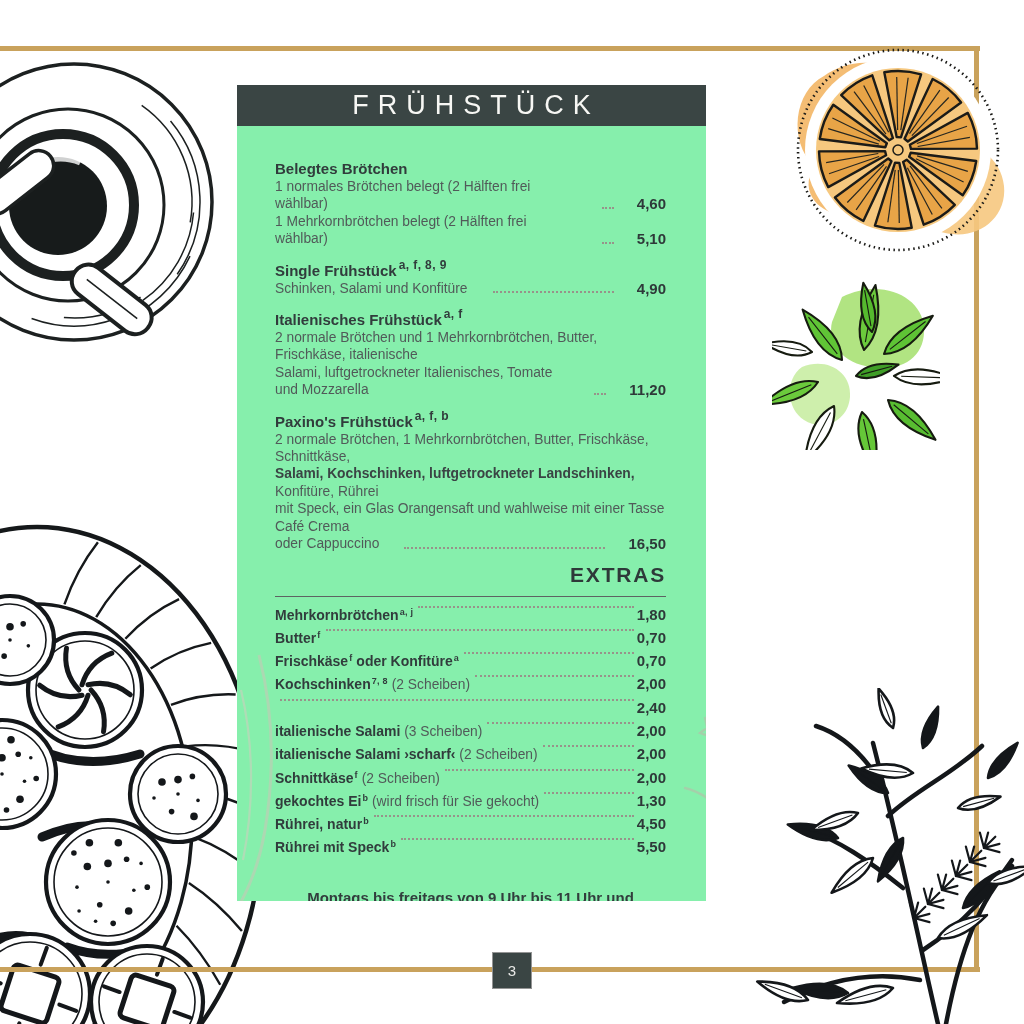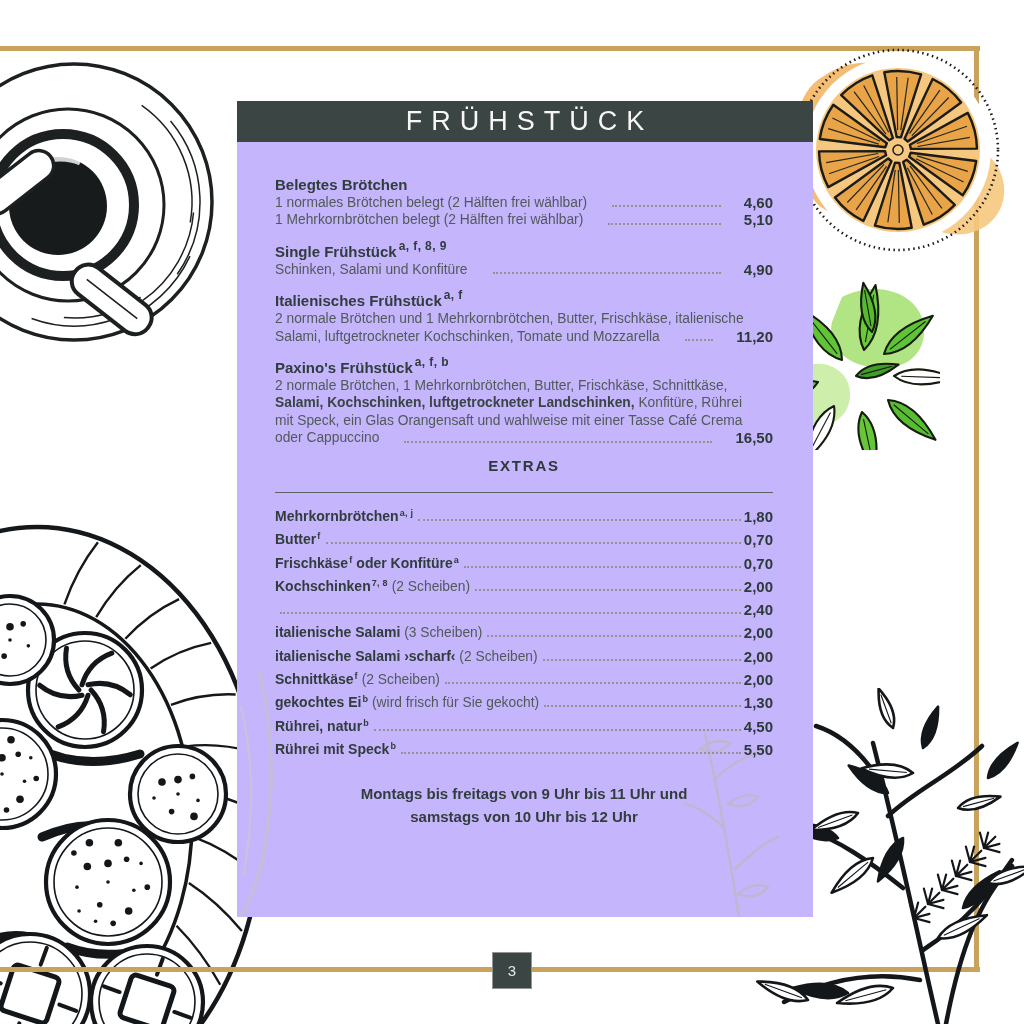--- a/index.html
+++ b/index.html
@@ -11,39 +11,39 @@
   .gold{position:absolute;background:#c9a25c;z-index:30;}
   .gold-top{left:0;top:46px;width:980px;height:5px;}
   .gold-right{left:974px;top:46px;width:5px;height:926px;}
   .gold-bottom{left:0;top:967px;width:980px;height:5px;}
 
   
   .illus-low{z-index:20;}   
   .illus-high{z-index:40;}  
 
   
-  .panel{position:absolute;left:237px;top:101px;width:576px;height:816px;background:#c4b5fd;
+  .panel{position:absolute;left:237px;top:85px;width:469px;height:816px;background:#86efac;
          z-index:50;overflow:hidden;}
   .header-bar{position:relative;height:41px;background:#3a4544;display:flex;align-items:center;justify-content:center;}
   .header-title{color:#f7f7f4;font-size:27px;font-weight:400;letter-spacing:9px;text-indent:9px;}
 
   .content{position:relative;padding:33px 40px 0 38px;color:#323d3d;}
 
   .menu-item{margin-bottom:9px;}
   .item-title{font-size:15px;font-weight:bold;color:#313c3c;line-height:19px;}
   .item-title sup{font-size:12px;font-weight:bold;letter-spacing:.4px;margin-left:2px;position:relative;top:-1px;}
   .item-row{font-size:13.8px;color:#515a59;line-height:17.4px;gap:20px;}
   .item-row.priced{display:flex;align-items:flex-end;}
   .row-bold{font-weight:bold;color:#3a4444;text-align:right;}
   .leader{flex:1;border-bottom:2px dotted #97938a;margin:0 3px 4px 5px;min-width:12px;}
   .price{font-size:15px;font-weight:bold;color:#2e3939;white-space:nowrap;}
 
-  .extras-heading{text-align:center;font-size:15px;font-weight:bold;letter-spacing:1.8px;color:#2e3939;margin:10px 0 18px 0;}
+  .extras-heading{text-align:right;font-size:21px;font-weight:bold;letter-spacing:1.8px;color:#2e3939;margin:10px 0 9px 0;}
   .extras-rule{border-top:1.5px solid #5d6362;margin-bottom:9px;}
-  .xrow{display:flex;align-items:flex-end;height:23.3px;}
+  .xrow{display:flex;align-items:flex-start;height:23.3px;}
   .xname{white-space:nowrap;}
   .xb{font-size:14px;font-weight:bold;color:#313c3c;}
   .xs{font-size:9px;font-weight:bold;position:relative;top:-5px;margin-left:1px;letter-spacing:.3px;}
   .xn{font-size:13.8px;color:#515a59;}
 
   .footer-note{text-align:center;font-size:15px;font-weight:bold;color:#323d3d;line-height:23px;margin-top:24px;}
 
   
   .ghost{position:absolute;opacity:.55;}
 
@@ -430,21 +430,21 @@
             <div class="item-row priced">
               <span class="row-text">Schinken, Salami und Konfitüre</span>
               <span class="leader"></span>
               <span class="price">4,90</span>
             </div>
           </div>
           <div class="menu-item">
             <div class="item-title">Italienisches Frühstück<sup>a, f</sup></div>
             <div class="item-row"><span class="row-text">2 normale Brötchen und 1 Mehrkornbrötchen, Butter, Frischkäse, italienische</span></div>
             <div class="item-row priced">
-              <span class="row-text">Salami, luftgetrockneter Kochschinken, Tomate und Mozzarella</span>
+              <span class="row-text">Salami, luftgetrockneter Italienisches, Tomate und Mozzarella</span>
               <span class="leader"></span>
               <span class="price">11,20</span>
             </div>
           </div>
           <div class="menu-item">
             <div class="item-title">Paxino's Frühstück<sup>a, f, b</sup></div>
             <div class="item-row"><span class="row-text">2 normale Brötchen, 1 Mehrkornbrötchen, Butter, Frischkäse, Schnittkäse,</span></div>
             <div class="item-row"><span class="row-bold">Salami, Kochschinken, luftgetrockneter Landschinken,</span><span class="row-text"> Konfitüre, Rührei</span></div>
             <div class="item-row"><span class="row-text">mit Speck, ein Glas Orangensaft und wahlweise mit einer Tasse Café Crema</span></div>
             <div class="item-row priced">

